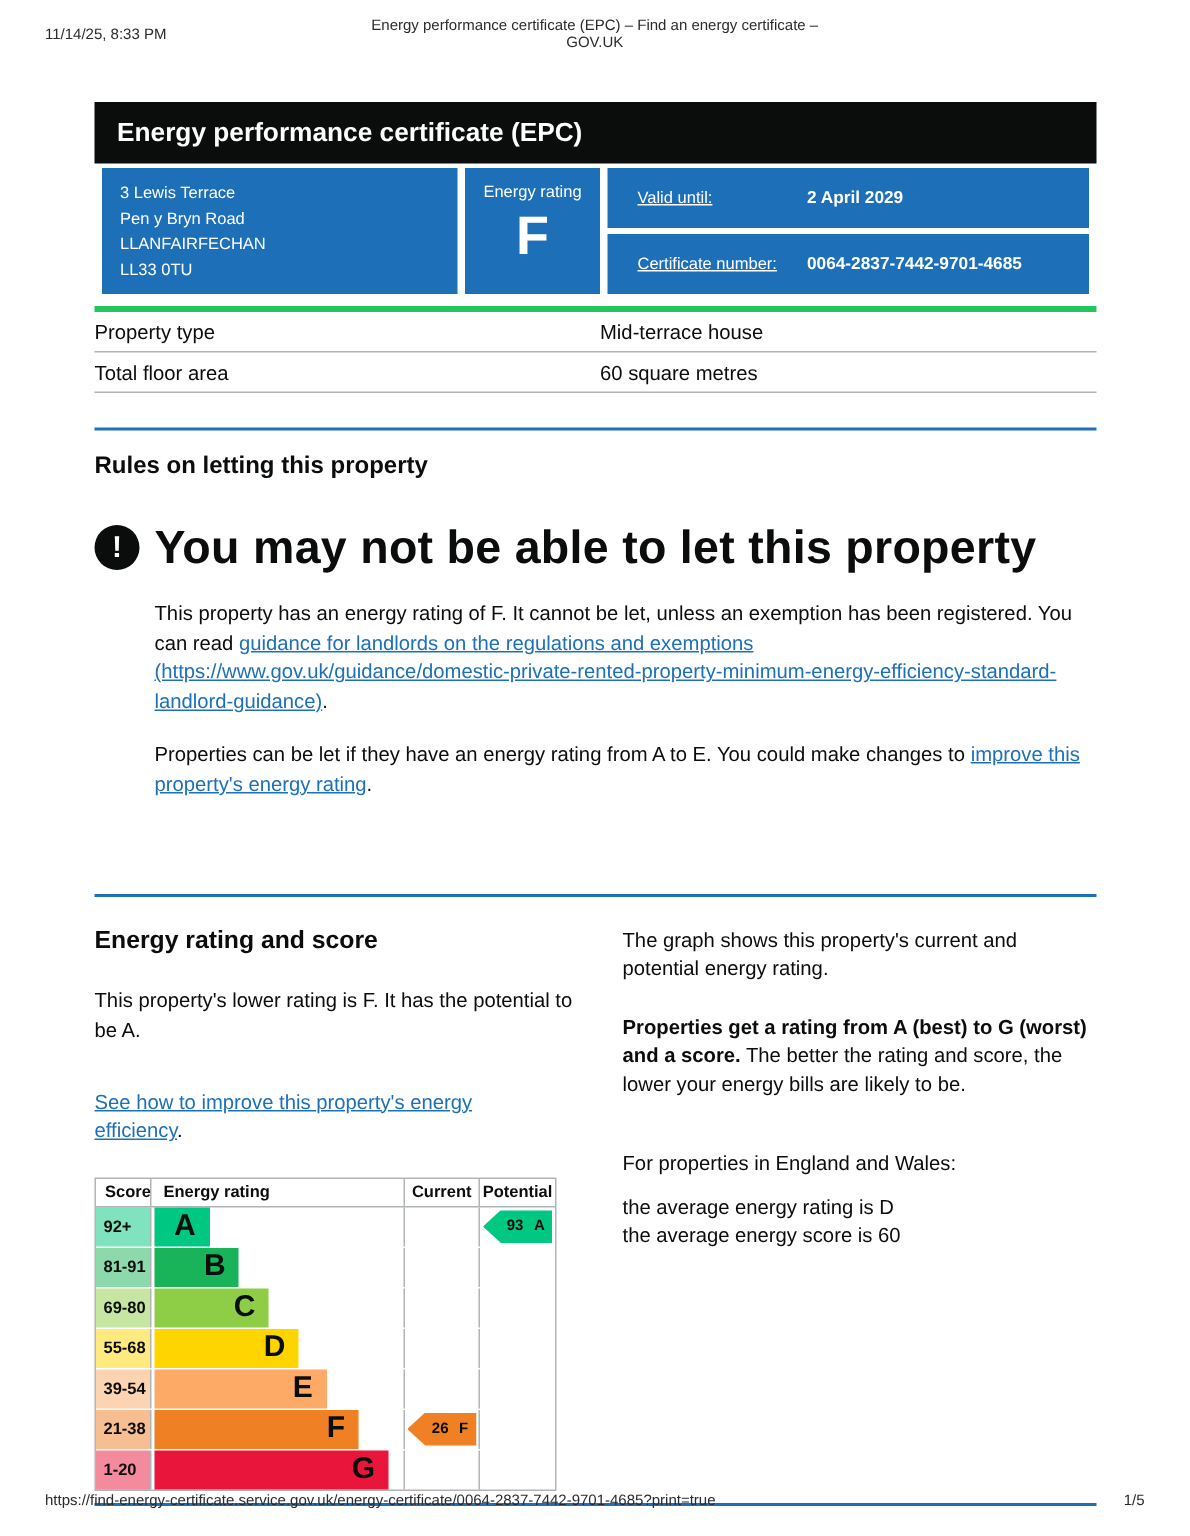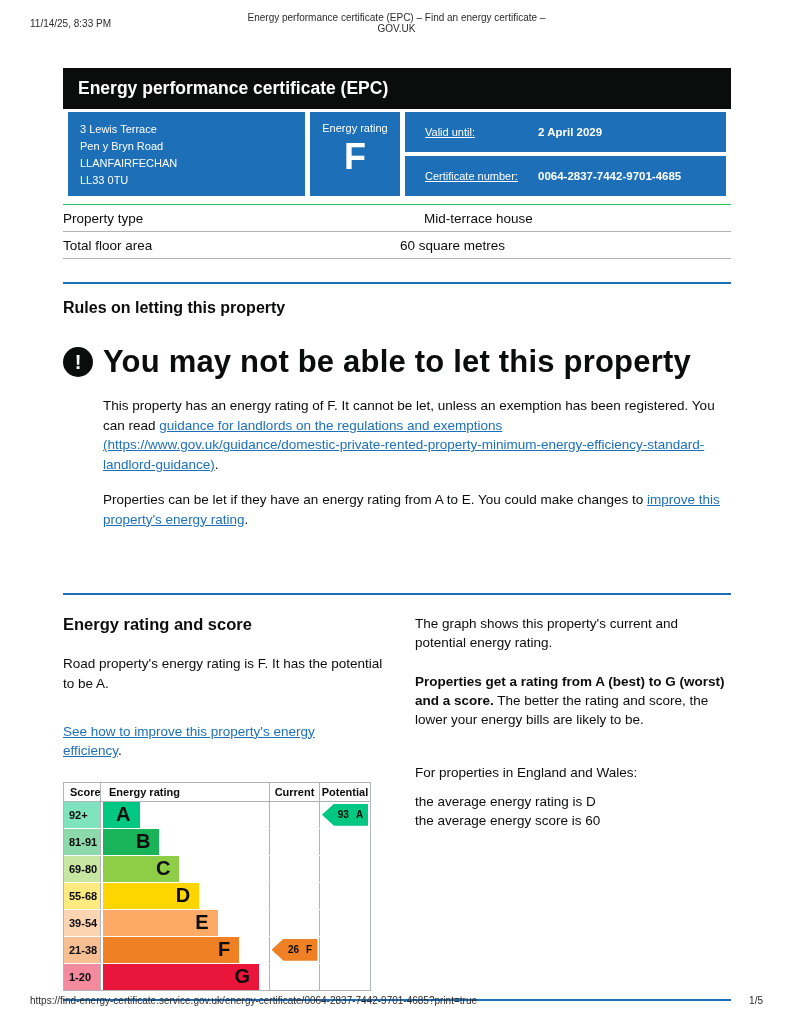--- a/index.html
+++ b/index.html
@@ -27,21 +27,21 @@
   .rating-box .lbl { font-size:11px; }
   .rating-box .big { font-size:36px; font-weight:bold; line-height:1.25; }
   .meta-col { flex:1; display:flex; flex-direction:column; gap:4px; }
   .meta-box { flex:1; display:flex; align-items:center; padding-left:20px; font-size:11px; }
   .meta-box .mlabel { width:113px;text-decoration:underline; }
   .meta-box .mvalue { font-weight:bold; font-size:11.5px; }
 
   
   .prop-table { margin-top:8px; font-size:13.5px; }
   .prop-row { display:flex; border-bottom:1px solid #b1b4b6; padding:6px 0 5px 0; }
-  .prop-row:first-child { border-top:1px solid #22c55e;gap:24px; }
+  .prop-row:first-child { border-top:4px solid #22c55e; }
   .prop-row .plabel { width:337px; }
 
   .hr-blue { height:2px; background:#1d70b8; border:0; }
   .hr-1 { margin-top:23px; }
 
   .rules-heading { font-size:16px; font-weight:bold; margin-top:15px; }
 
   .warn-head { display:flex; align-items:center; margin-top:27px; }
   .warn-icon { width:30px; height:30px; border-radius:50%; background:#0b0c0c; color:#fff; font-weight:bold; font-size:20px; text-align:center; line-height:30px; flex:0 0 30px; }
   .warn-title { font-size:31px; font-weight:bold; margin-left:10px; letter-spacing:0.2px; }
@@ -139,21 +139,21 @@
     <div class="warn-body">
       <p><span>This property has an energy rating of F. It cannot be let, unless an exemption has been registered. You can read </span><a class="link" href="#">guidance for landlords on the regulations and exemptions (https://www.gov.uk/guidance/domestic-private-rented-property-minimum-energy-efficiency-standard-landlord-guidance)</a><span>.</span></p>
       <p><span>Properties can be let if they have an energy rating from A to E. You could make changes to </span><a class="link" href="#">improve this property's energy rating</a><span>.</span></p>
     </div>
 
     <div class="hr-blue" style="margin-top:64px;"></div>
 
     <div class="two-col">
       <div class="col-left">
         <div class="section-heading">Energy rating and score</div>
-        <p class="intro">Road property's energy rating is F. It has the potential to be A.</p>
+        <p class="intro">This property's lower rating is F. It has the potential to be A.</p>
         <p class="improve"><a class="link" href="#">See how to improve this property's energy efficiency</a><span>.</span></p>
 
         <div class="epc-chart">
           <div class="epc-head">
             <span class="h1">Score</span>
             <span class="h2">Energy rating</span>
             <span class="h3">Current</span>
             <span class="h4">Potential</span>
           </div>
           <div>

